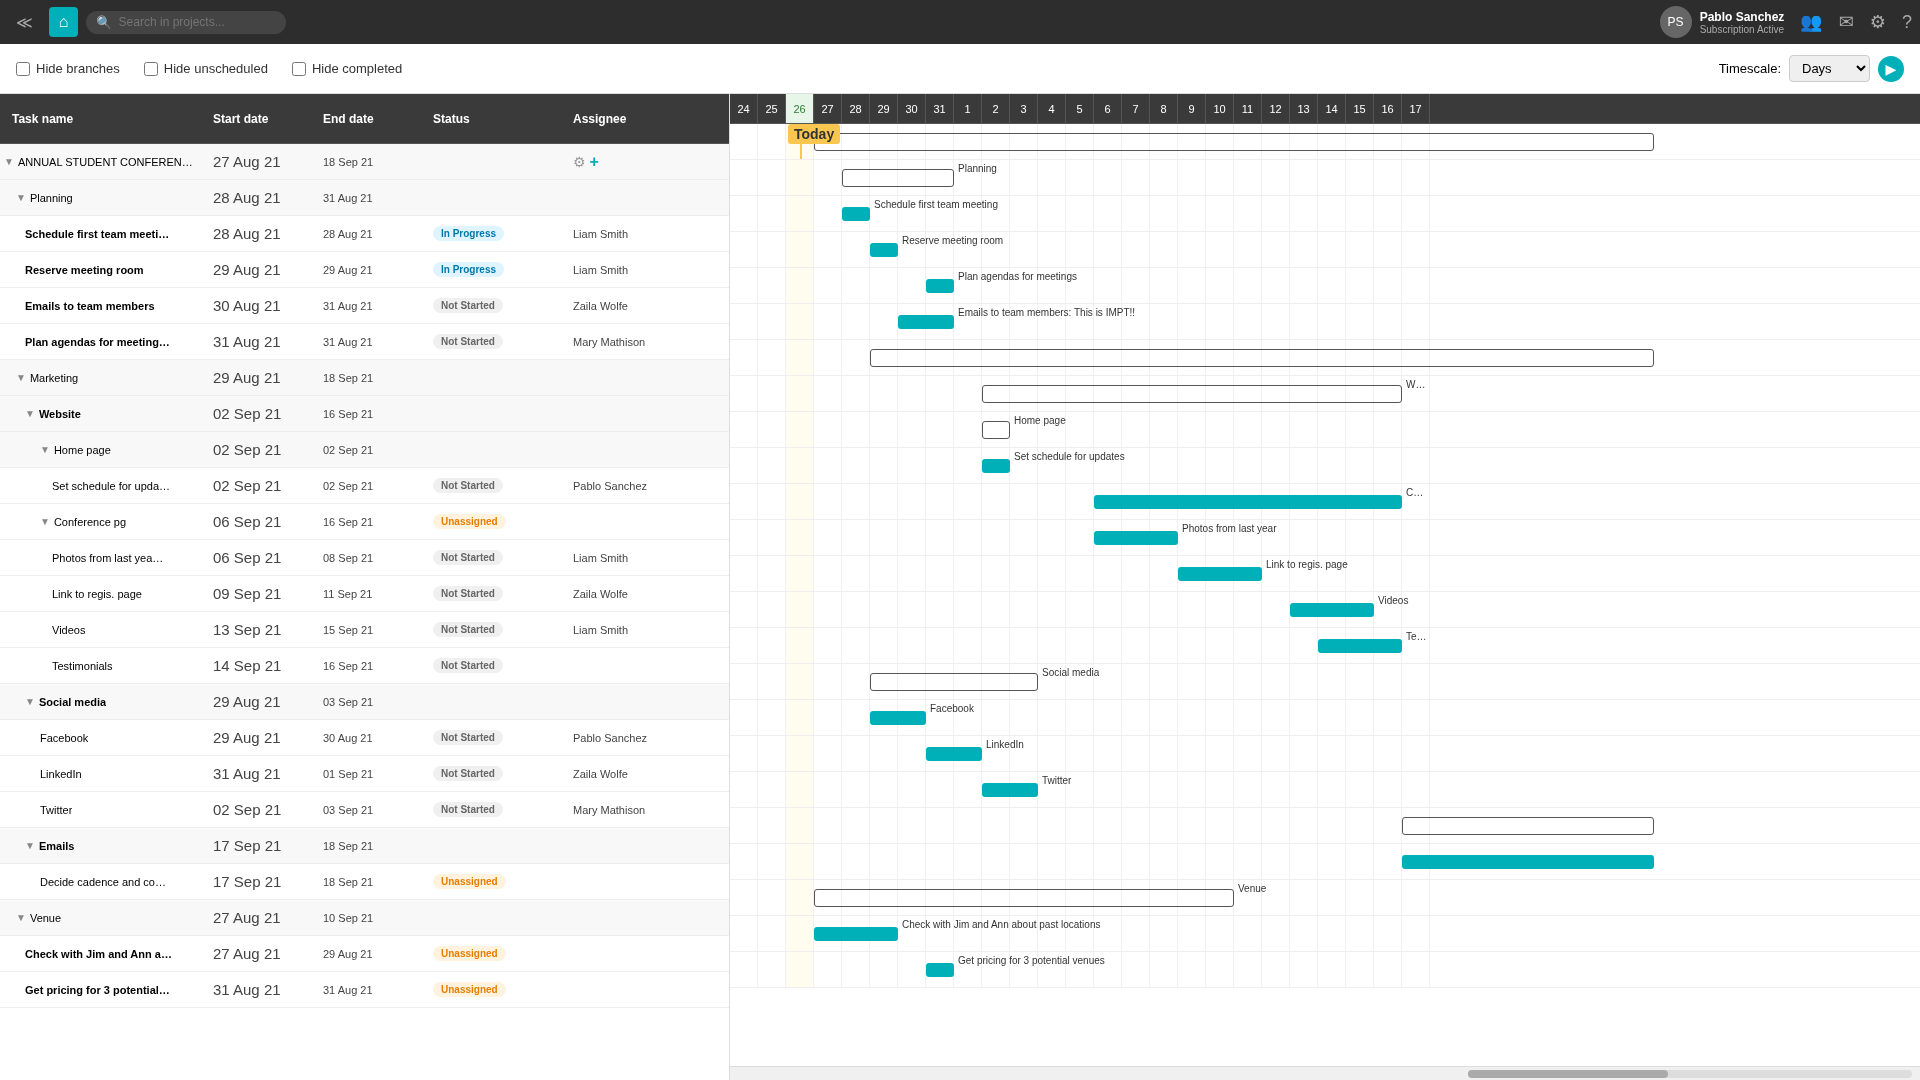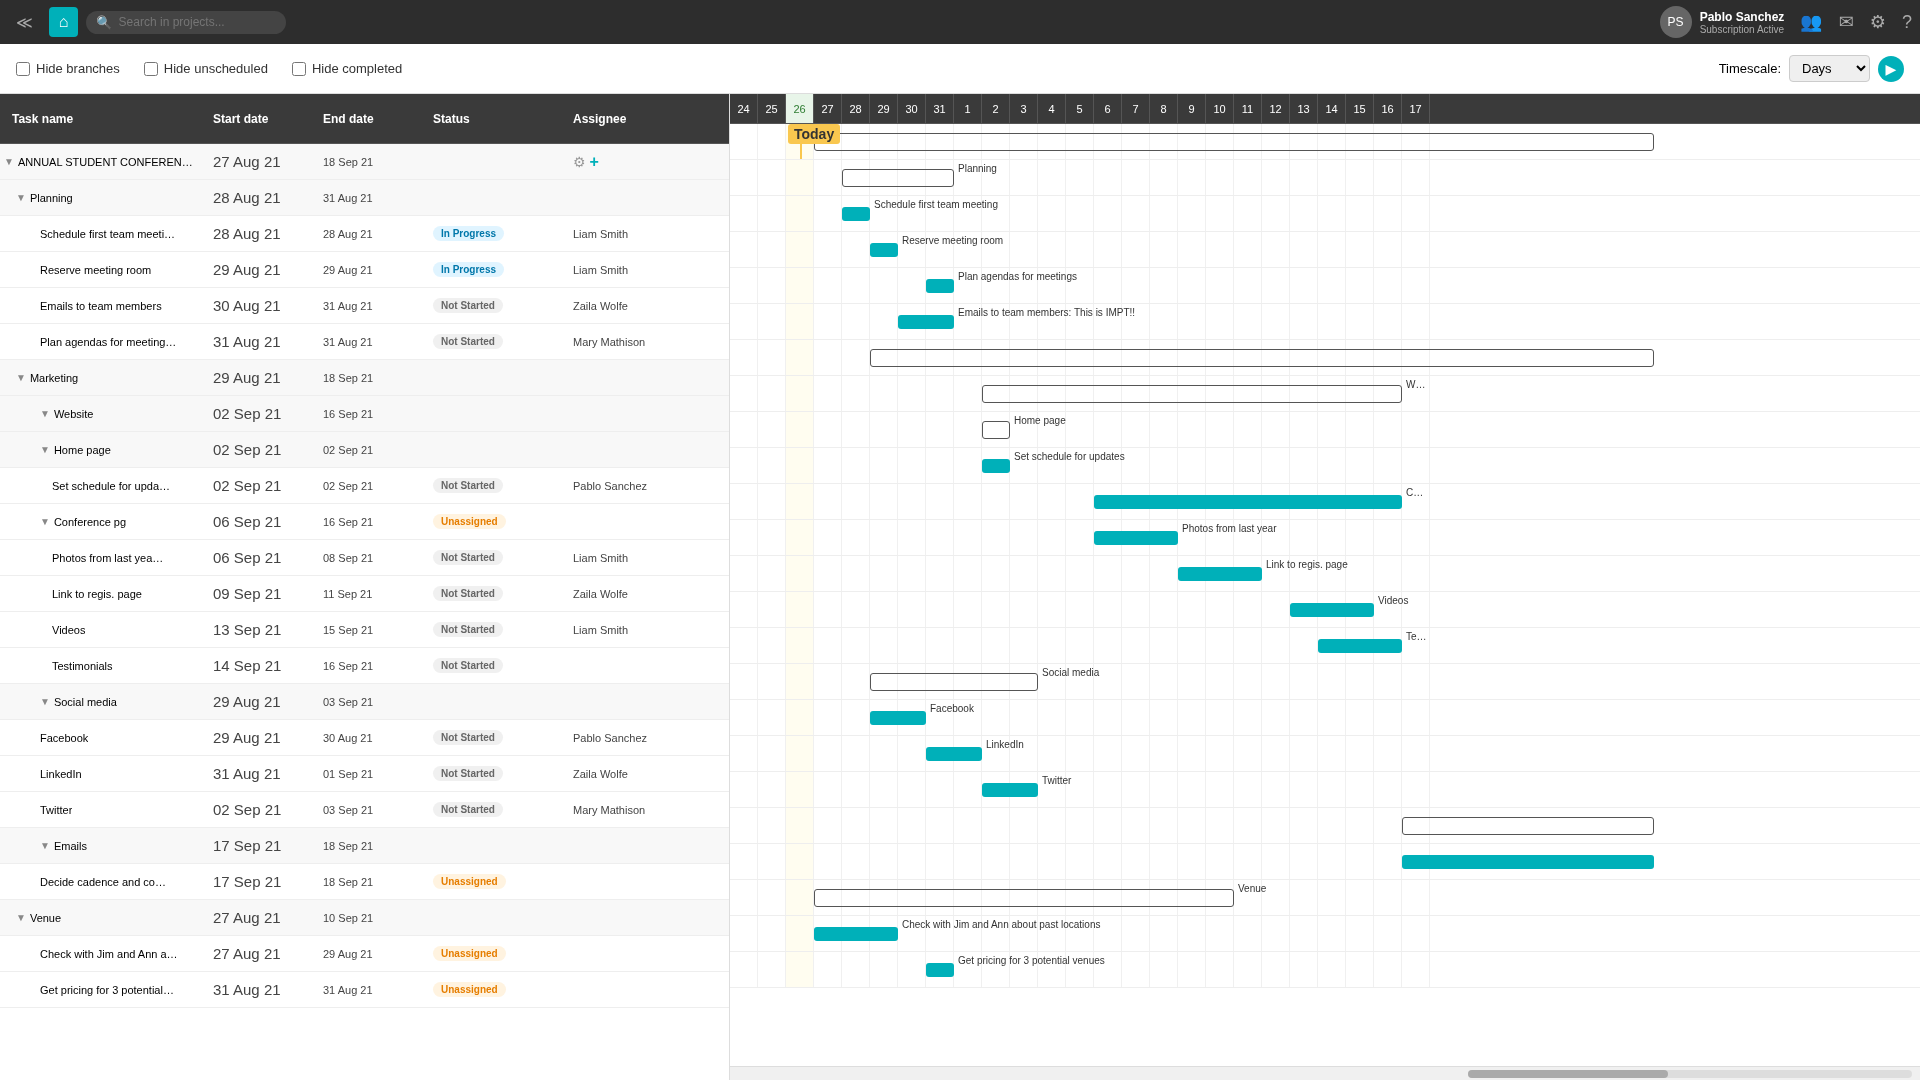--- a/index.html
+++ b/index.html
@@ -64,21 +64,21 @@
     .cell-status { width: 140px; padding: 0 8px; font-size: 11px; }
     .cell-assignee { flex: 1; padding: 0 8px; font-size: 11px; color: #444; overflow: hidden; white-space: nowrap; }
 
     .status-badge { display: inline-block; padding: 2px 8px; border-radius: 10px; font-size: 10px; font-weight: bold; }
     .status-inprogress { background: #e0f4ff; color: #0077aa; }
     .status-notstarted { background: #f0f0f0; color: #666; text-align: center; }
     .status-unassigned { background: #fff3e0; color: #e67e00; }
 
     .expand-icon { color: #888; font-size: 10px; cursor: pointer; flex-shrink: 0; }
     .indent-1 { padding-left: 16px; }
-    .indent-2 { padding-left: 40px; }
+    .indent-2 { padding-left: 25px; font-weight: bold; }
     .indent-3 { padding-left: 40px; }
     .indent-4 { padding-left: 52px; }
 
     
     #gantt-panel { flex: 1; overflow: hidden; display: flex; flex-direction: column; background: white; position: relative; }
 
     .gantt-header-area { display: flex; flex-direction: column; flex-shrink: 0; }
 
     .gantt-month-row { display: flex; background: #3a3a3a; color: white; height: 20px; align-items: center; font-size: 11px; border-bottom: 1px solid #555; }
     .gantt-month-cell { padding: 0 8px; }

